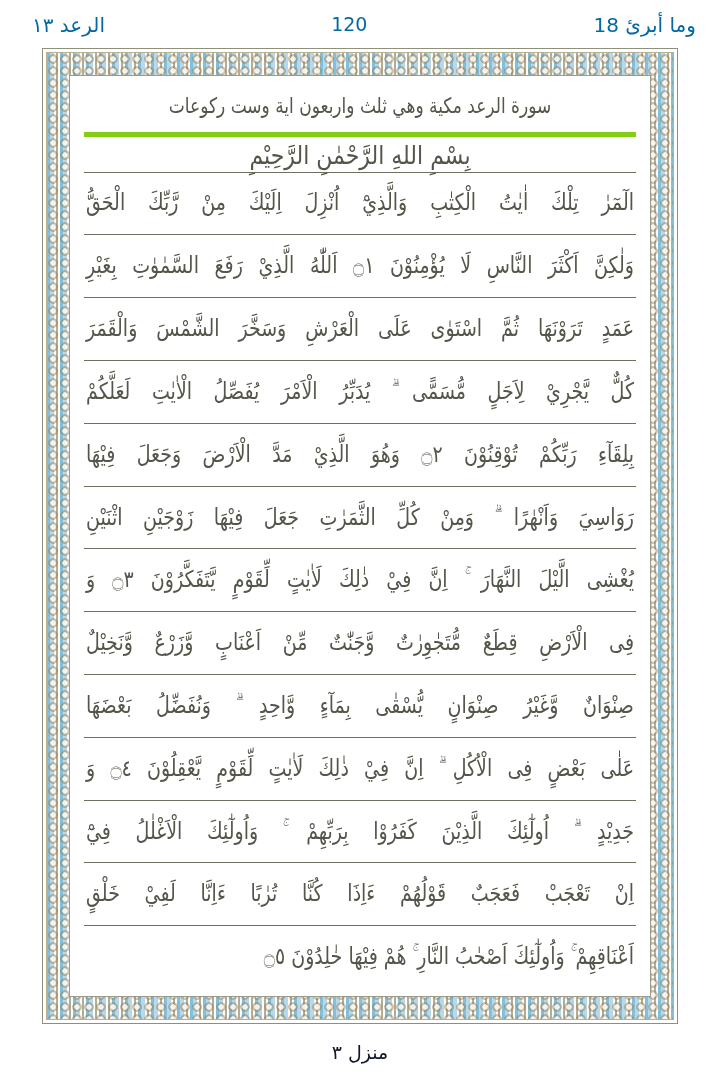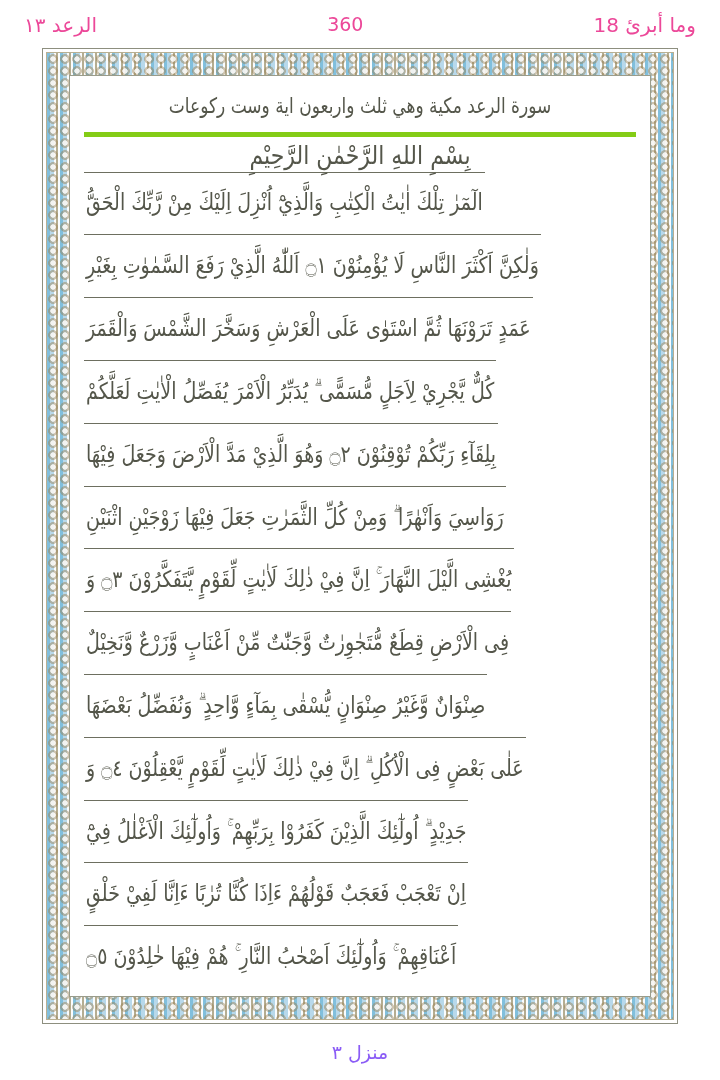--- a/index.html
+++ b/index.html
@@ -19,24 +19,25 @@
   .header{
     height:48px;
     flex:0 0 48px;
     display:flex;align-items:center;
     padding:0 24px;
     box-sizing:border-box;
     direction:rtl;
   }
   .hdr-cell{
     font-size:20px;
-    color:#ec4899;
+    color:#0369a1;
     white-space:nowrap;
     font-family:"DejaVu Sans", sans-serif;
     letter-spacing:0px;
+    margin-left:8px;
   }
   .hdr-right{flex:0 0 auto;padding-top:2px;}
   .hdr-center{flex:1 1 auto;text-align:center;font-size:19px;}
   .hdr-left{flex:0 0 auto;padding-top:2px;}
 
   
   .frame-outer{
     position:relative;
     margin:0 42px;
     flex:1 1 auto;
@@ -115,21 +116,20 @@
     display:inline-block;
     transform:scaleY(1.15);
   }
 
   
   .lines{
     flex:1 1 auto;
     display:flex;flex-direction:column;
     justify-content:space-between;
     direction:rtl;
-    align-items:flex-end;
   }
   .ayah-line{
     border-top:1px solid #6d6f60;
     flex:1 1 0;
     display:flex;
     align-items:center;
     justify-content:center;
     overflow:hidden;
     padding:0 2px;
   }
@@ -154,31 +154,31 @@
   
   .footer{
     flex:0 0 56px;
     height:56px;
     display:flex;align-items:center;justify-content:center;
     direction:rtl;
   }
   .footer .ft-text{
     font-family:"DejaVu Sans", sans-serif;
     font-size:19px;
-    color:#8b5cf6;
+    color:#0f172a;
   }
 </style>
 </head>
 <body>
 
 <div class="page">
 
   <div class="header">
     <div class="hdr-cell hdr-right">وما أبرئ 18</div>
-    <div class="hdr-cell hdr-center">360</div>
+    <div class="hdr-cell hdr-center">120</div>
     <div class="hdr-cell hdr-left">الرعد ١٣</div>
   </div>
 
   <div class="frame-outer">
     <div class="frame-band">
       <div class="frame-inner">
 
         <div class="surah-banner">
           <span class="sb-text">سورة الرعد مكية وهي ثلث واربعون اية وست ركوعات</span>
         </div>

